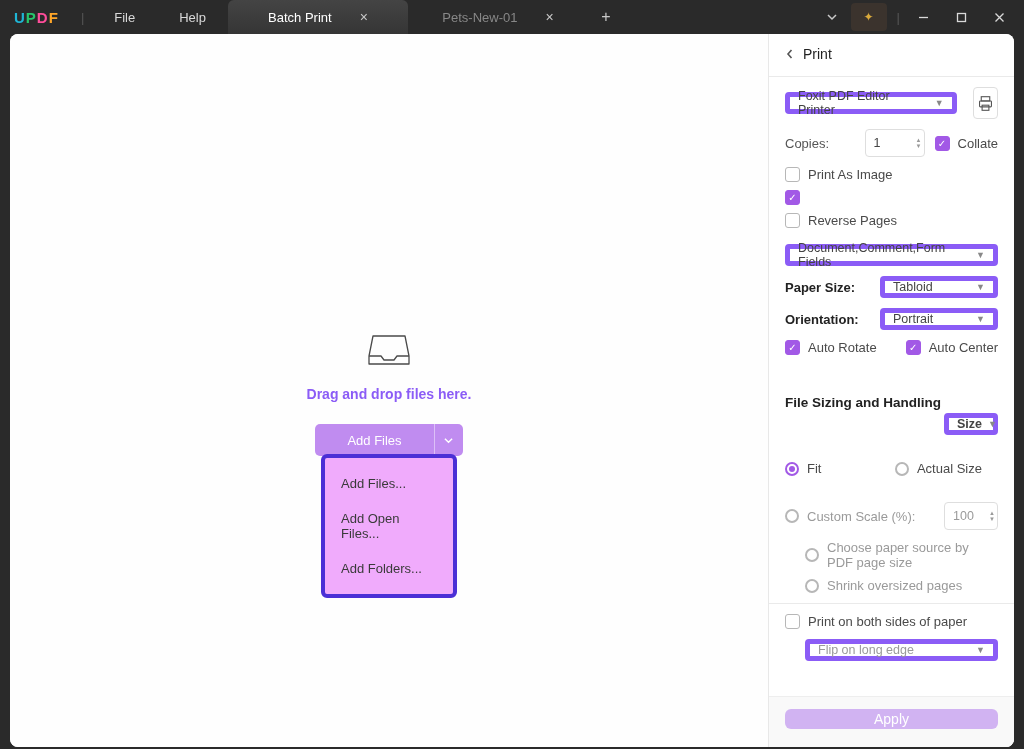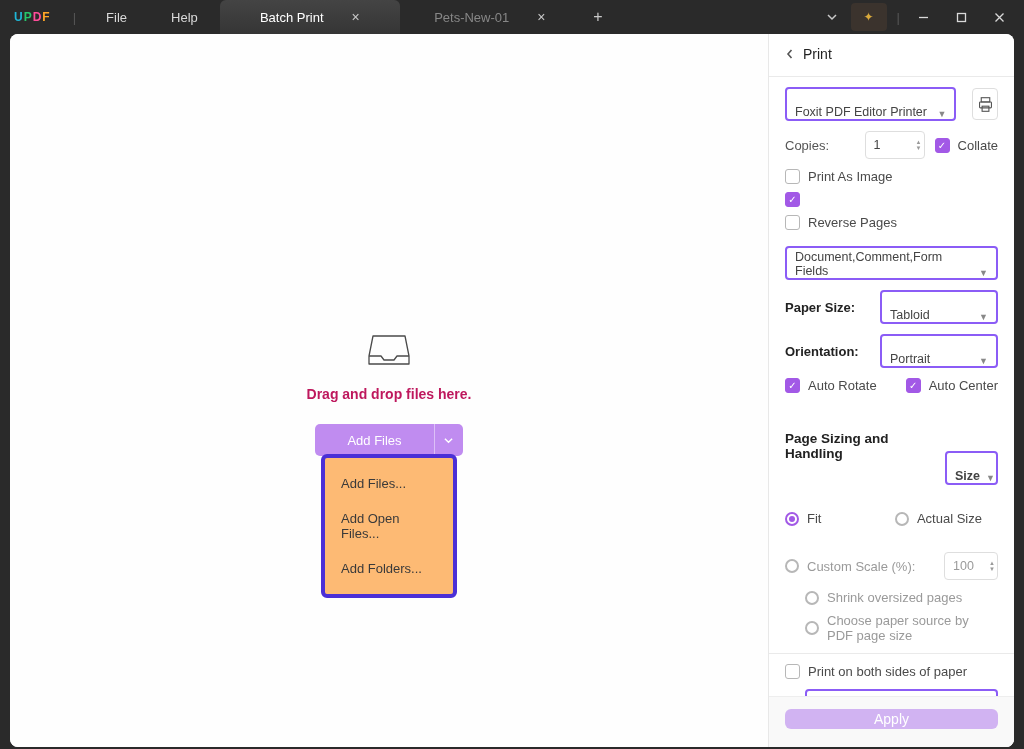--- a/index.html
+++ b/index.html
@@ -1,20 +1,20 @@
 <!DOCTYPE html>
 <html><head>
 <meta charset="utf-8">
 <style>
   * { margin:0; padding:0; box-sizing:border-box; font-family:"Segoe UI",Arial,Helvetica,sans-serif; }
   body { width:1024px; height:749px; background:#2a2a2a; overflow:hidden; position:relative; }
 
   
   .titlebar { height:34px; background:#2a2a2a; display:flex; align-items:center; color:#d9d9d9; font-size:13px; position:relative; }
-  .logo { margin:0 14px 0 14px; font-weight:700; font-size:12px; letter-spacing:1px; }
+  .logo { margin:0 14px 0 14px; font-weight:700; font-size:15px; letter-spacing:1px; }
   .logo .u{color:#1fb6d6;} .logo .p{color:#26c66b;} .logo .d{color:#ff4d9a;} .logo .f{color:#ffa628;}
   .menu-sep { color:#555; margin:0 8px; }
   .menu-item { padding:0 22px; height:34px; display:flex; align-items:center; cursor:pointer; color:#d9d9d9; }
 
   .tabs { display:flex; align-items:stretch; height:34px; }
   .tab { display:flex; align-items:center; padding:12px 18px; color:#c9c9c9; position:relative; min-width:180px; justify-content:center; gap:28px; font-size:13px; }
   .tab.active { background:linear-gradient(180deg,#444 0%,#353535 100%); color:#ffffff; border-top-left-radius:6px; border-top-right-radius:6px; }
   .tab .close { font-size:14px; color:#c9c9c9; }
   .tab.inactive { color:#878787; }
   .tab-new { width:36px; display:flex; align-items:center; justify-content:center; font-size:16px; color:#c9c9c9; }
@@ -24,40 +24,40 @@
   .premium { width:36px; height:28px; background:#3b332d; border-radius:4px; display:flex; align-items:center; justify-content:center; margin-right:6px; font-size:12px; color:#d9a93b; }
   .win-sep { color:#555; padding:0 4px; }
 
   
   .shell { position:absolute; top:34px; left:10px; right:10px; bottom:2px; background:#ffffff; border-radius:8px; display:flex; overflow:hidden; }
 
   
   .main { flex:1; position:relative; background:#fefefe; }
   .drop { position:absolute; top:298px; left:0; right:0; display:flex; flex-direction:column; align-items:center; }
   .tray-icon { width:44px; height:36px; margin-bottom:18px; }
-  .drop-label { font-size:14px; font-weight:600; color:#be185d; margin-bottom:22px; }
+  .drop-label { font-size:14px; font-weight:600; color:#8b5cf6; margin-bottom:22px; }
   .addfiles-btn { display:flex; height:32px; border-radius:5px; overflow:hidden; background:#c08cf0; color:#fff; font-size:13px; }
   .addfiles-main { padding:0 32px; display:flex; align-items:center; }
   .addfiles-split { border-left:1px solid rgba(255,255,255,0.45); }
   .addfiles-arrow { width:28px; display:flex; align-items:center; justify-content:center; }
 
-  .dropdown { position:absolute; top:420px; left:50%; transform:translateX(-50%); width:136px; border:4px solid #4b2fd6; border-radius:6px; background:#fdba74; padding:8px 0; }
+  .dropdown { position:absolute; top:420px; left:50%; transform:translateX(-50%); width:136px; border:4px solid #4b2fd6; border-radius:6px; background:#f0abfc; padding:8px 0; }
   .dropdown-item { padding:10px 16px; font-size:13px; color:#3a3a3a; cursor:pointer; }
 
   
   .panel { width:246px; border-left:1px solid #e8e8e8; display:flex; flex-direction:column; font-size:13px; color:#4a4a4a; background:#fff; }
   .panel-scroll { padding:12px 16px 12px 16px; flex:1; overflow:hidden; }
   .panel-header { display:flex; align-items:center; gap:8px; font-weight:400; font-size:14px; color:#222; margin-bottom:14px; }
   .panel-header .back { font-size:13px; color:#555; }
   .panel hr { border:none; border-top:1px solid #eaeaea; margin:10px -16px; }
 
   .row { display:flex; align-items:center; justify-content:space-between; margin:10px 0; }
   .field-label { color:#555; font-size:13px; }
   .field-label.bold { font-weight:700; color:#222; }
-  .select { height:34px; border:2px solid #8b5cf6; border-radius:4px; background:#fff; padding:0 8px; display:flex; align-items:flex-end; justify-content:space-between; gap:6px; font-size:12.5px; color:#444; min-width:0; }
+  .select { height:22px; border:5px solid #8b5cf6; border-radius:4px; background:#fff; padding:0 8px; display:flex; align-items:center; justify-content:space-between; gap:6px; font-size:12.5px; color:#444; min-width:0; }
   .select.full { width:100%; }
   .select.sm { width:118px; }
   .select.xs { width:54px;margin-top:44px; }
   .caret { font-size:9px; color:#888; }
   .icon-print { width:32px; height:32px; border:1px solid #dedede; border-radius:4px; display:flex; align-items:center; justify-content:center; margin-left:8px; }
 
   .spinner { width:60px; height:28px; border:1px solid #dedede; border-radius:4px; display:flex; align-items:center; padding:0 2px 0 8px; font-size:12.5px; justify-content:space-between; color:#444; }
   .spin-arrows { display:flex; flex-direction:column; font-size:6px; line-height:6px; color:#999; }
 
   .check-row { display:flex; align-items:center; gap:8px; margin:8px 0; }
@@ -230,21 +230,21 @@
           <span class="checkbox checked">✓</span>
           <span>Auto Rotate</span>
         </div>
         <div class="check-row" style="margin:0;">
           <span class="checkbox checked">✓</span>
           <span>Auto Center</span>
         </div>
       </div>
 
       <div class="section-title">
-        <span>Page Sizing and Handling</span>
+        <span>File Sizing and Handling</span>
         <div class="select xs">
           <span>Size</span>
           <span class="caret">▼</span>
         </div>
       </div>
 
       <div class="row">
         <div class="check-row" style="margin:0;">
           <span class="radio checked"></span>
           <span>Fit</span>
@@ -262,25 +262,25 @@
         <div class="spinner muted" style="width:54px;">
           <span>100</span>
           <span class="spin-arrows">
               <span>▲</span>
               <span>▼</span>
             </span>
         </div>
       </div>
       <div class="check-row muted">
         <span class="radio"></span>
-        <span>Shrink oversized pages</span>
+        <span>Choose paper source by PDF page size</span>
       </div>
       <div class="check-row muted">
         <span class="radio"></span>
-        <span>Choose paper source by PDF page size</span>
+        <span>Shrink oversized pages</span>
       </div>
 
       <hr>
       <div class="check-row">
         <span class="checkbox"></span>
         <span>Print on both sides of paper</span>
       </div>
       <div class="row">
         <div class="select full muted">
           <span>Flip on long edge</span>

